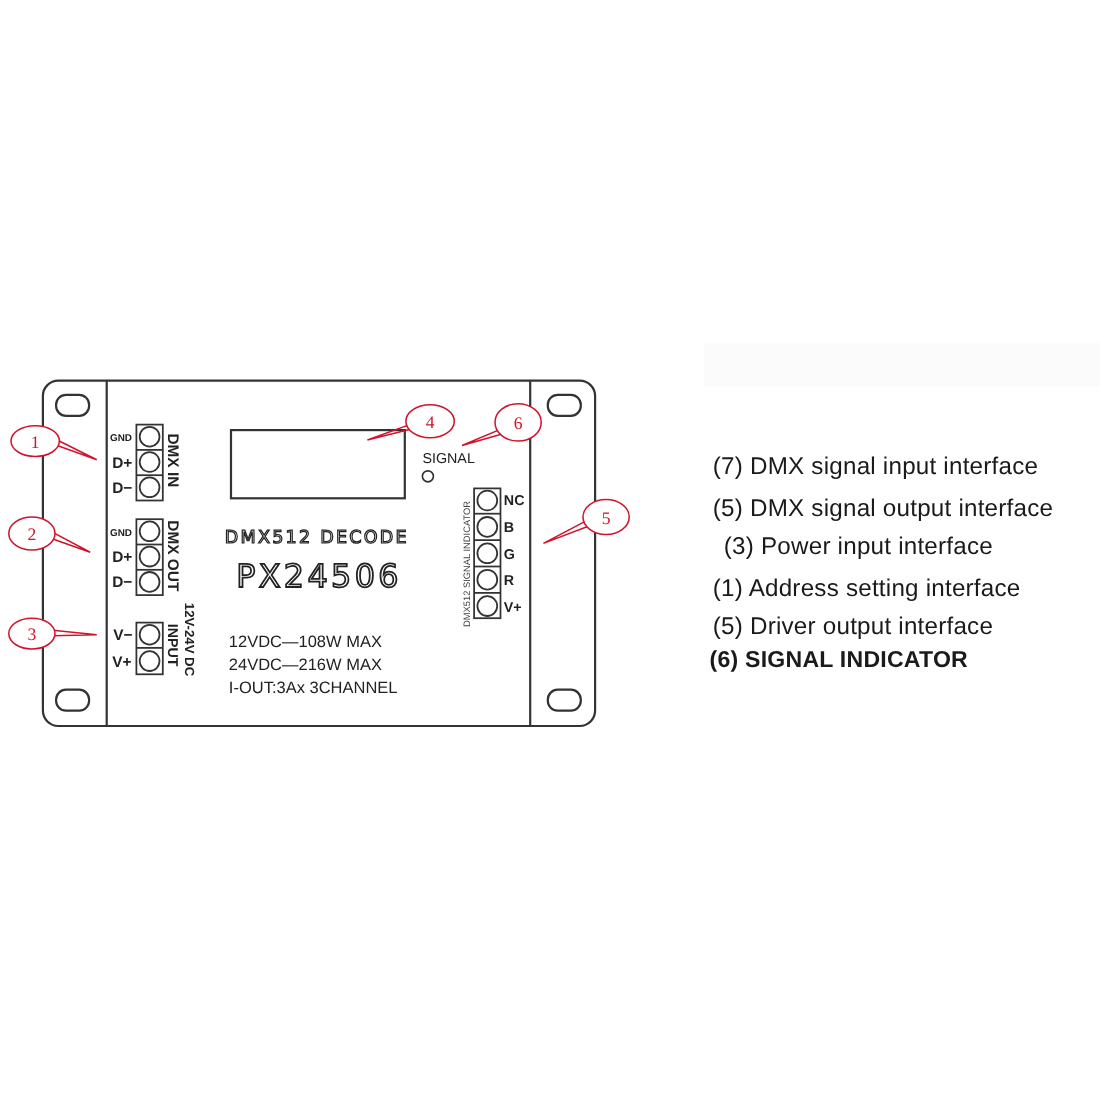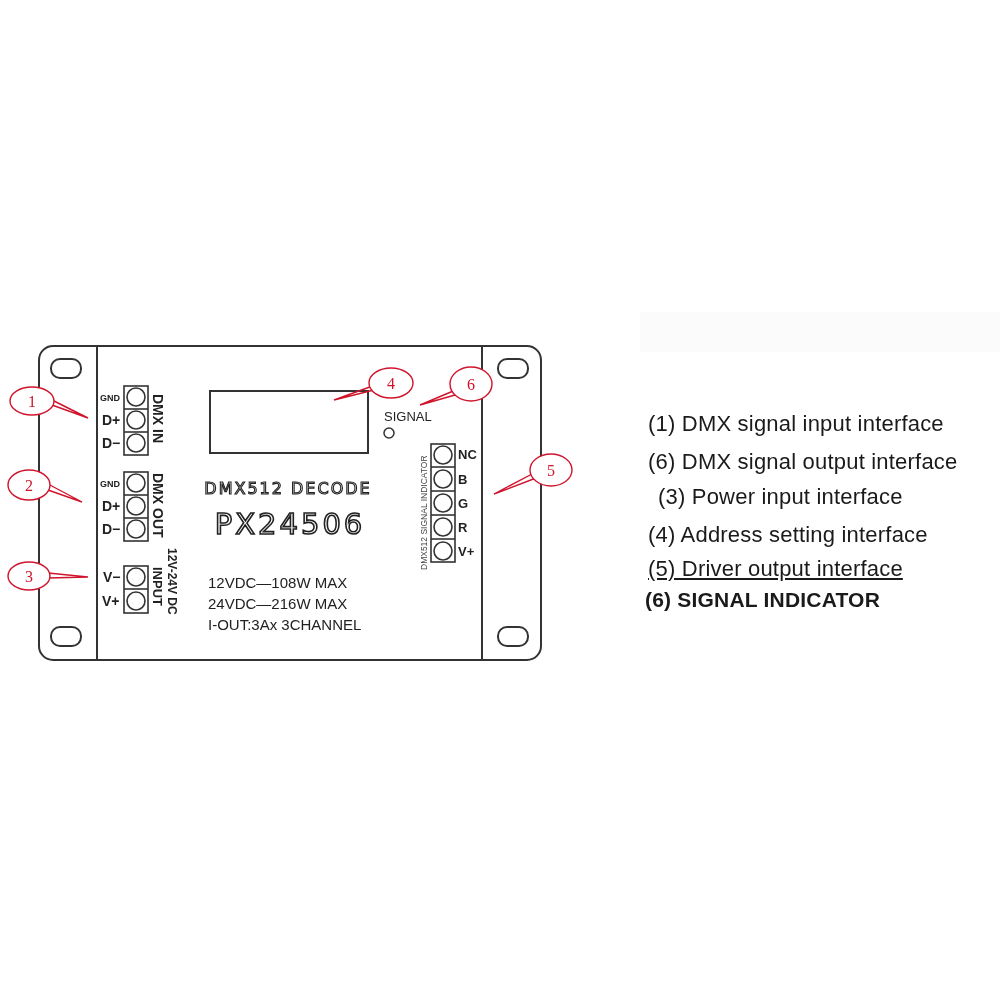--- a/index.html
+++ b/index.html
@@ -120,19 +120,19 @@
     <text x="471" y="390" text-anchor="middle" font-family="Liberation Serif, serif" font-size="16" fill="#d0142c" stroke="none">6</text>
   </g>
   <g stroke="#d0142c" stroke-width="1.4" fill="none">
     <path d="M532 474 L494 494 M536 478 L494 494"></path>
     <ellipse cx="551" cy="470" rx="21" ry="16" fill="#fff"></ellipse>
     <text x="551" y="476" text-anchor="middle" font-family="Liberation Serif, serif" font-size="16" fill="#d0142c" stroke="none">5</text>
   </g>
 </svg>
 
 <ul class="legend">
-  <li style="top:3px;left:0;">(1) DMX signal input interface</li>
-  <li style="top:41px;left:0;">(6) DMX signal output interface</li>
+  <li style="top:3px;left:0;">(7) DMX signal input interface</li>
+  <li style="top:41px;left:0;">(5) DMX signal output interface</li>
   <li style="top:76px;left:10px;">(3) Power input interface</li>
-  <li style="top:114px;left:0;">(4) Address setting interface</li>
-  <li style="top:148px;left:0;text-decoration:underline;">(5) Driver output interface</li>
+  <li style="top:114px;left:0;">(1) Address setting interface</li>
+  <li style="top:148px;left:0;">(5) Driver output interface</li>
   <li style="top:180px;left:-3px;font-size:21px;font-weight:bold;">(6) SIGNAL INDICATOR</li>
 </ul>
 
 </body></html>

